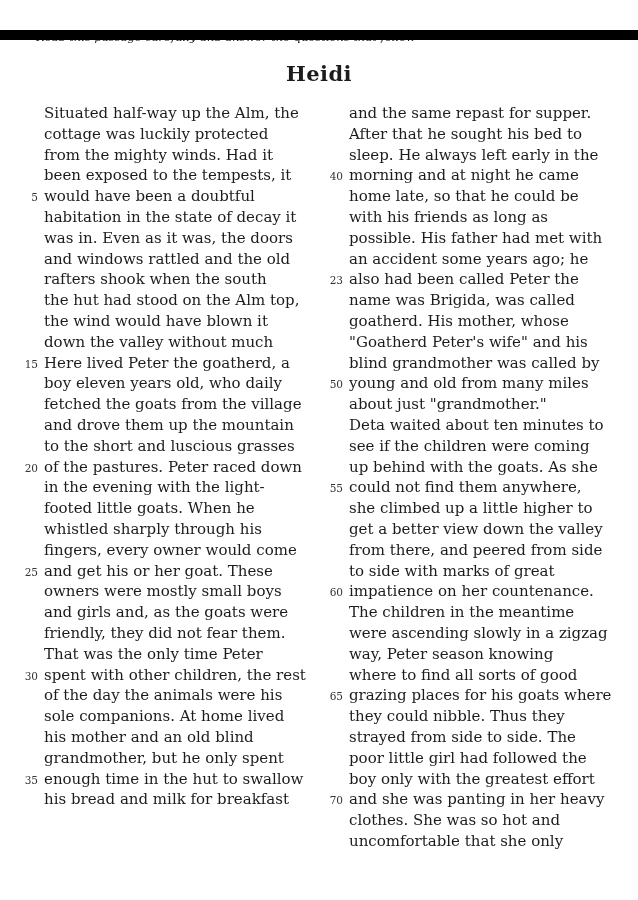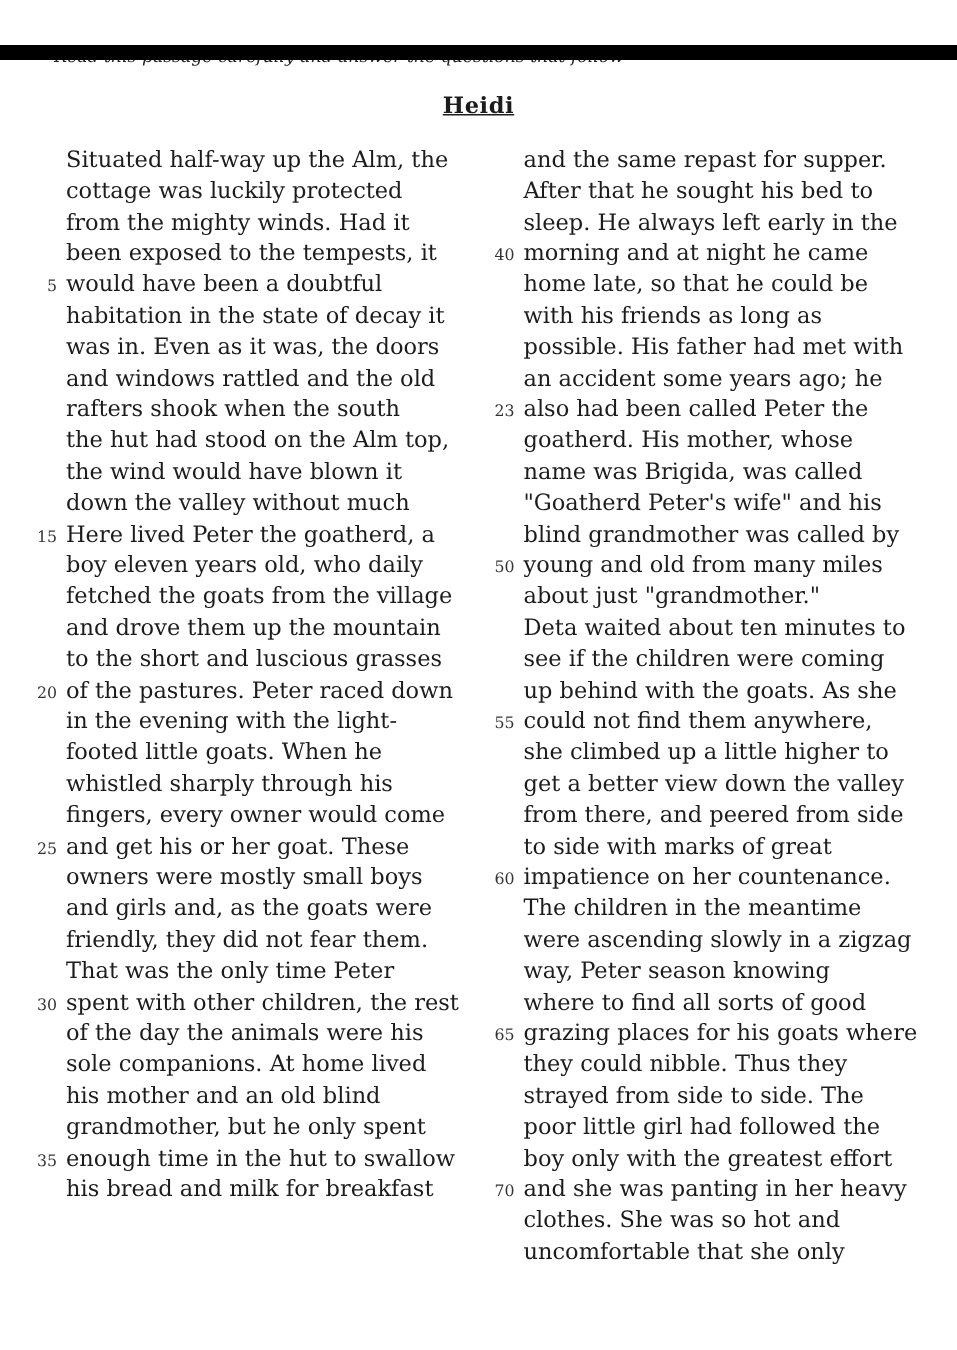--- a/index.html
+++ b/index.html
@@ -25,24 +25,23 @@
   }
   .instruction {
     margin: 30px 0 0 36px;
     font-style: italic;
     font-size: 11.5px;
     color: #222222;
   }
   .title {
     text-align: center;
     font-weight: bold;
-    font-size: 15px;
+    font-size: 21px;
     margin-top: 17px;
     letter-spacing: 0.4px;
-    text-decoration: underline;
   }
   .columns {
     display: flex;
     margin: 17px 14px 0 14px;
   }
   .column {
     flex: 1;
     min-width: 0;
   }
   .line {
@@ -248,25 +247,25 @@
         <div class="line">
           <span class="num"></span>
           <span class="txt">an accident some years ago; he</span>
         </div>
         <div class="line">
           <span class="num">23</span>
           <span class="txt">also had been called Peter the</span>
         </div>
         <div class="line">
           <span class="num"></span>
+          <span class="txt">name was Brigida, was called</span>
+        </div>
+        <div class="line">
+          <span class="num"></span>
           <span class="txt">goatherd. His mother, whose</span>
-        </div>
-        <div class="line">
-          <span class="num"></span>
-          <span class="txt">name was Brigida, was called</span>
         </div>
         <div class="line">
           <span class="num"></span>
           <span class="txt">"Goatherd Peter's wife" and his</span>
         </div>
         <div class="line">
           <span class="num"></span>
           <span class="txt">blind grandmother was called by</span>
         </div>
         <div class="line">

